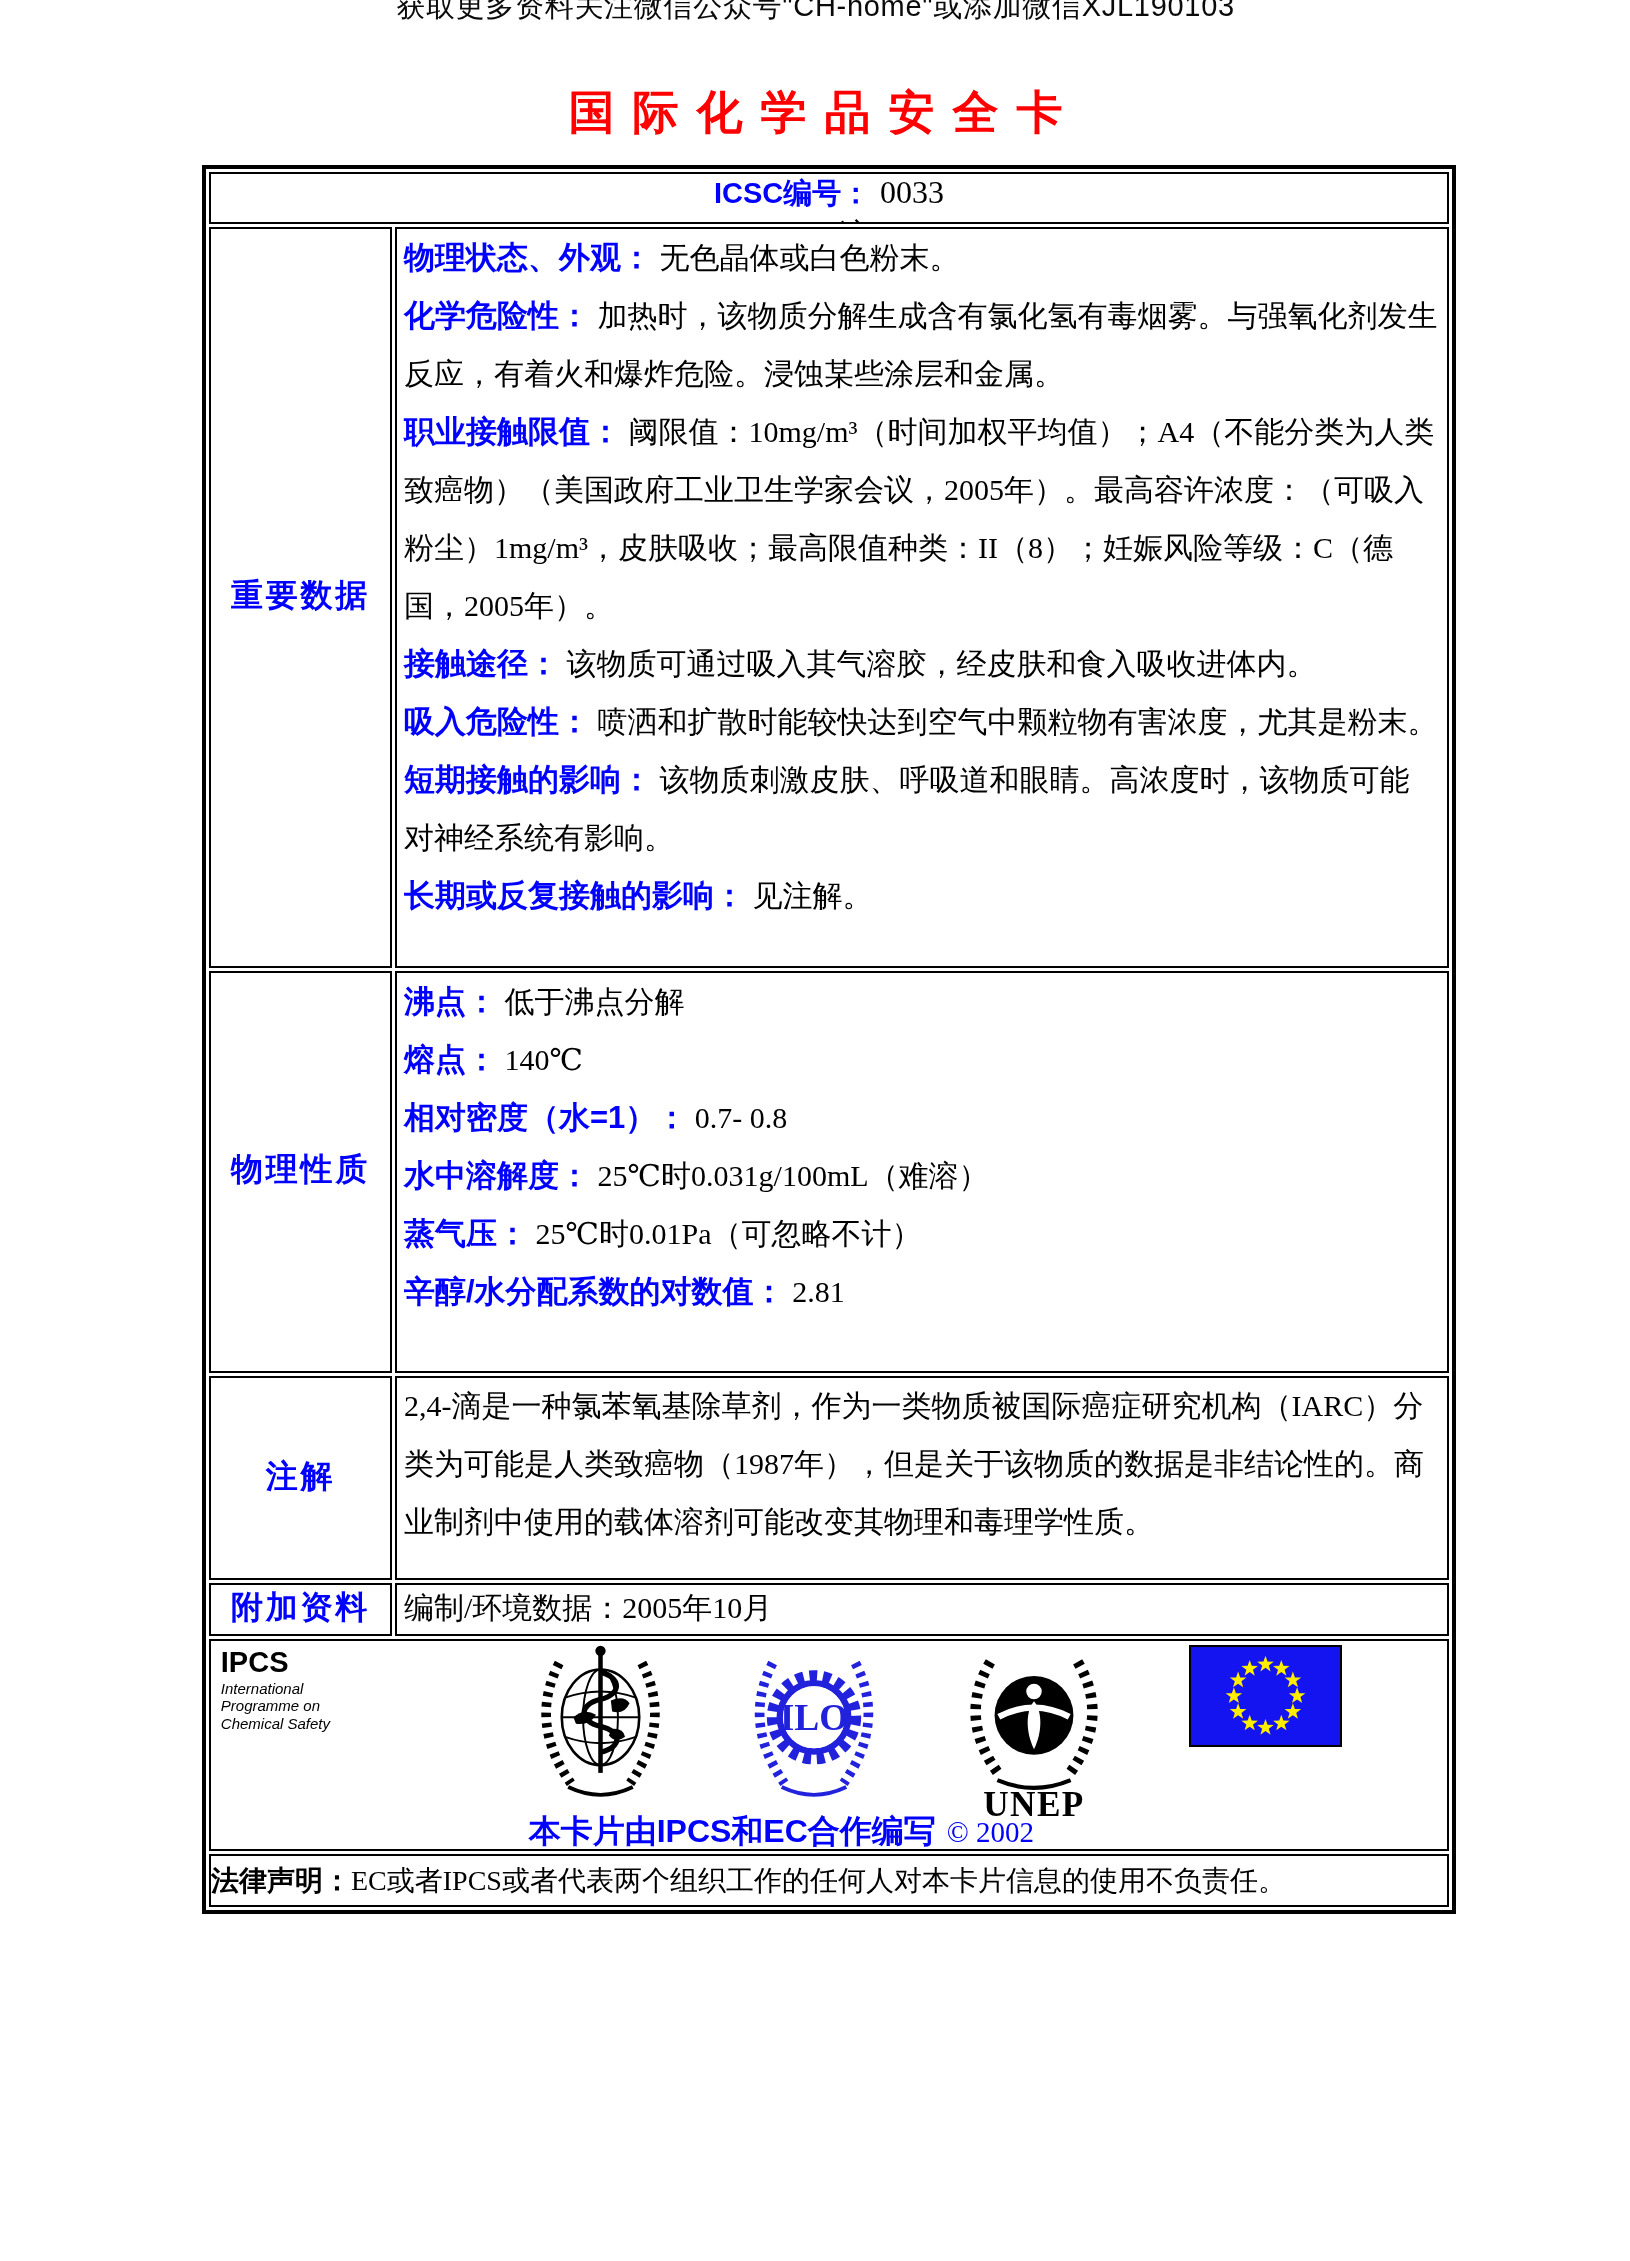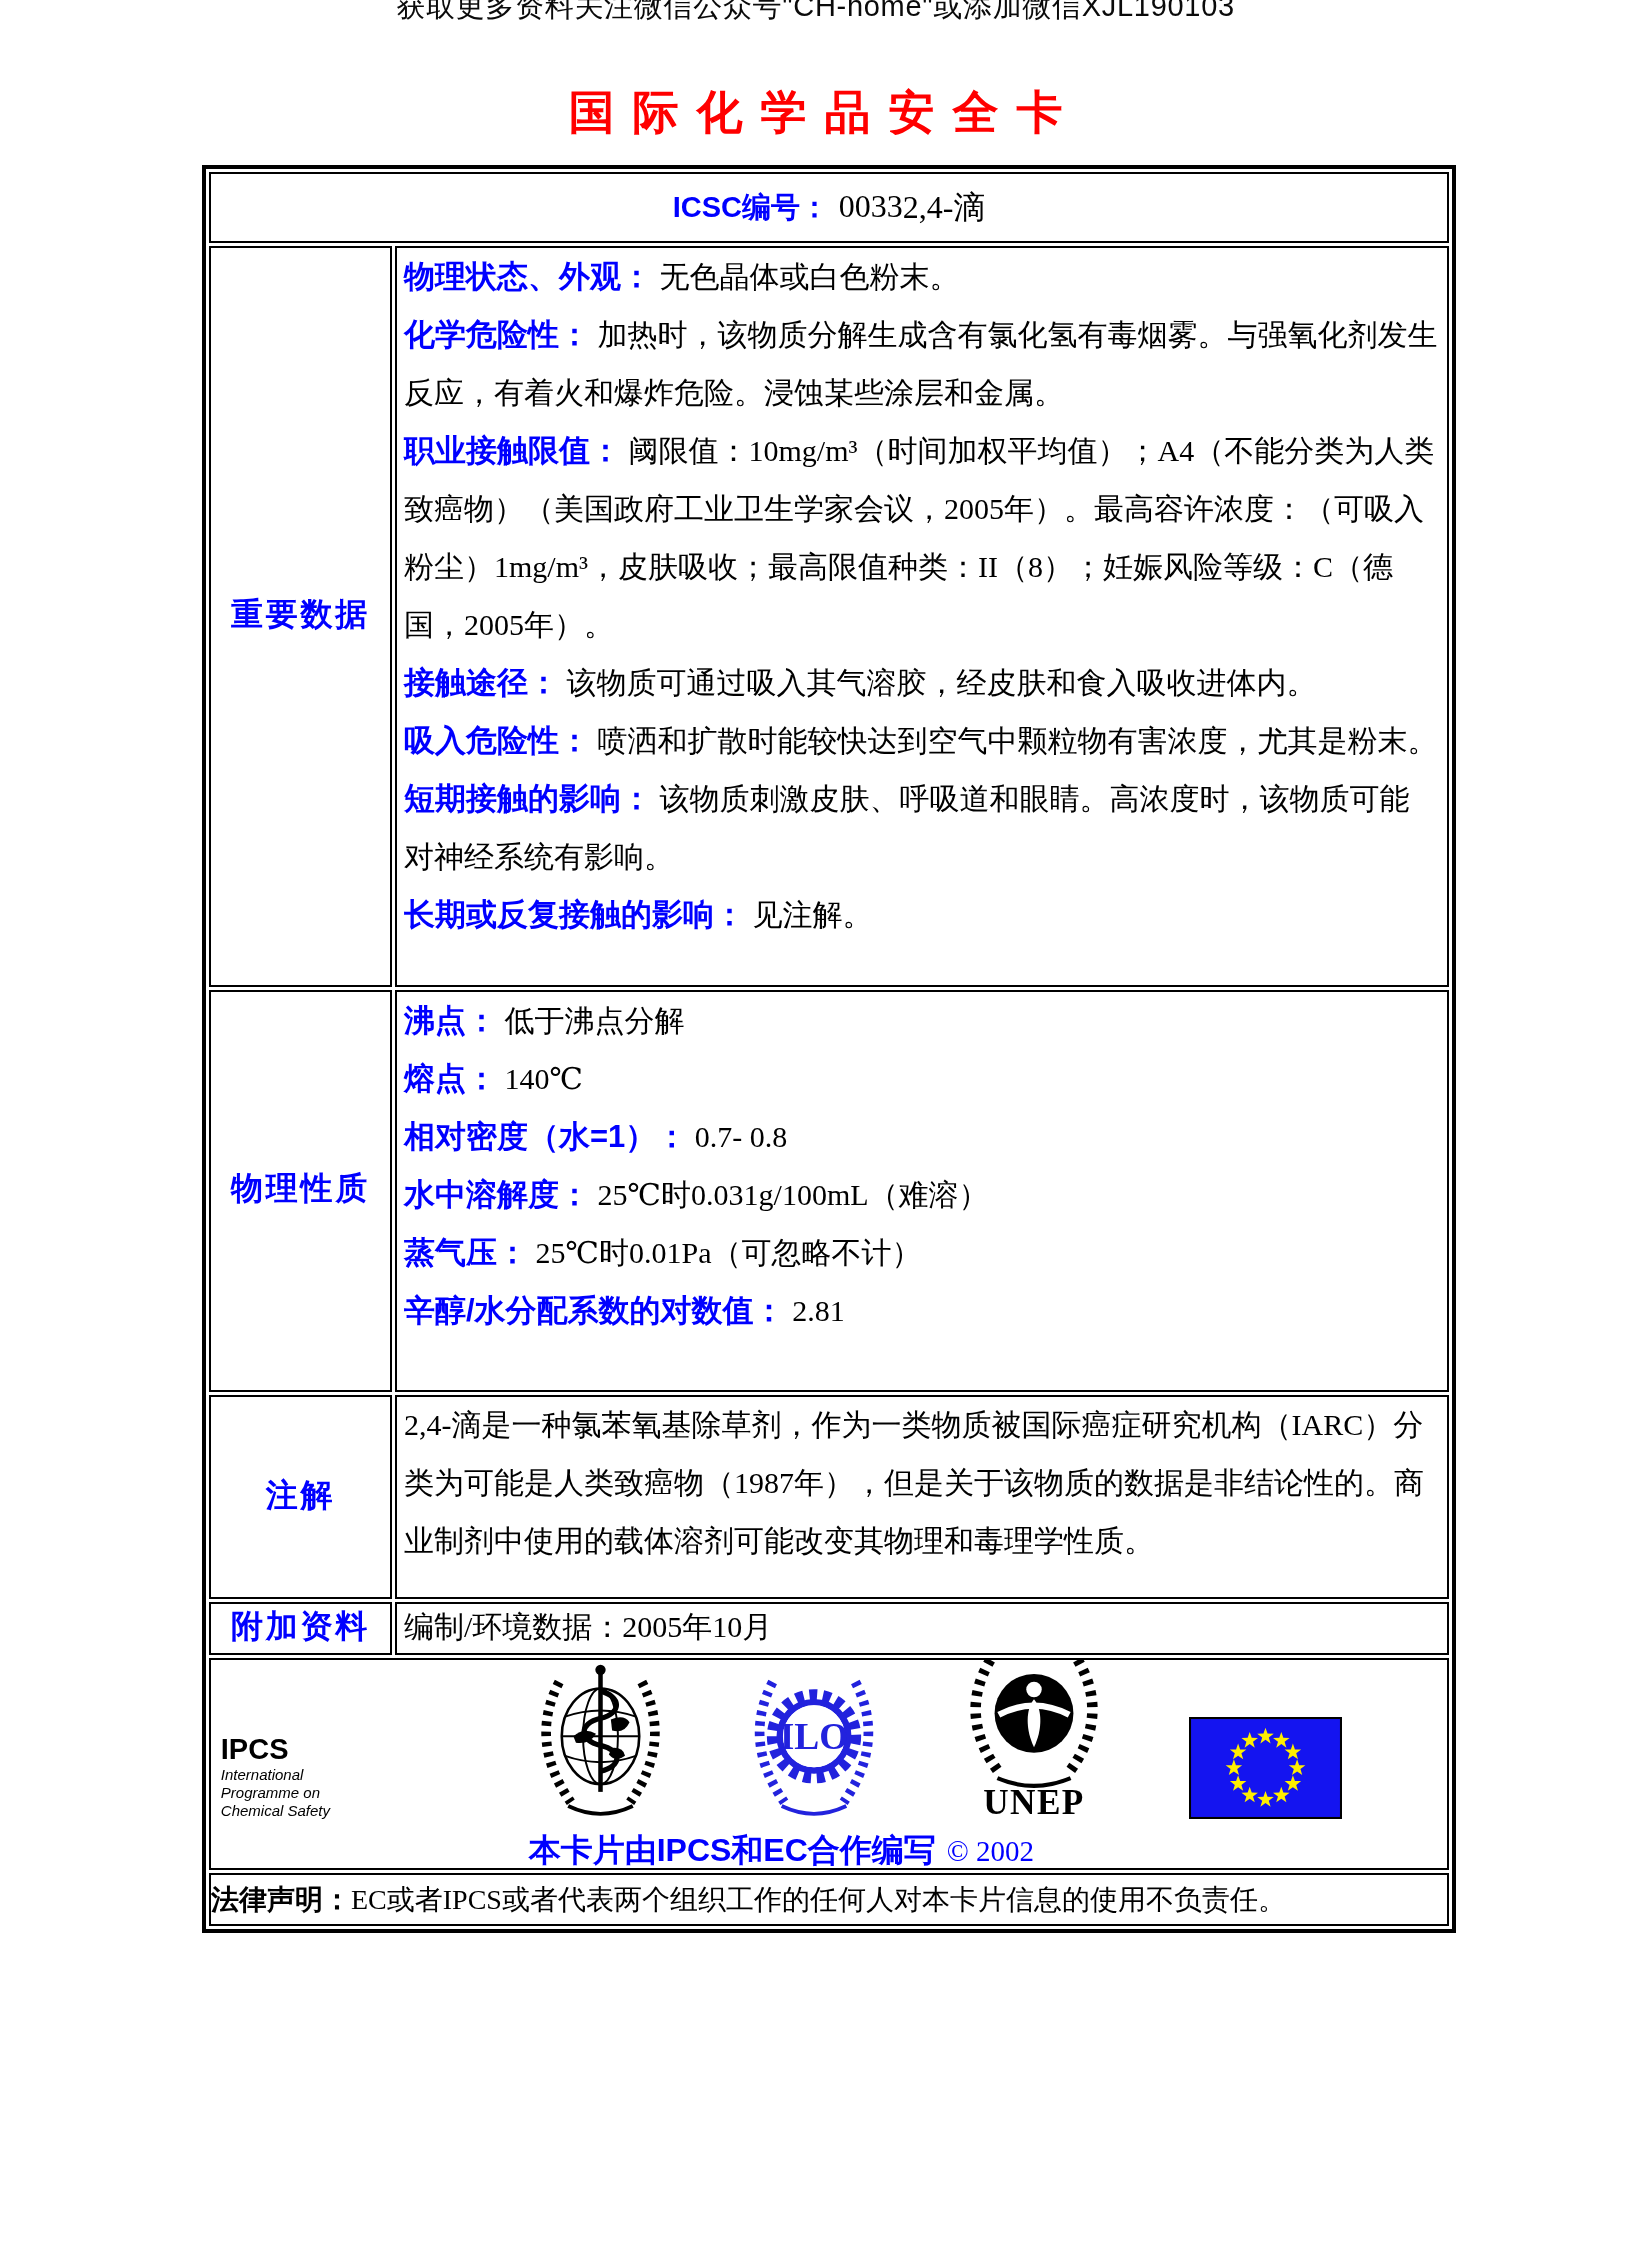--- a/index.html
+++ b/index.html
@@ -15,36 +15,36 @@
   .page{position:relative;width:1631px;height:2261px;background:#ffffff;overflow:hidden;
         font-family:var(--serif);color:#000;}
   .watermark{position:absolute;top:-12.6px;left:0;width:100%;text-align:center;
         font-family:var(--sans);font-size:29px;font-weight:500;color:#0a0a0a;letter-spacing:0.7px;white-space:nowrap;}
   .title{margin:0;padding-top:82px;text-align:center;font-family:var(--sans);
         font-weight:bold;font-size:46px;color:var(--red);letter-spacing:18px;text-indent:18px;}
   table.card{margin:21px 0 0 202px;width:1254px;table-layout:fixed;
         border:4.2px solid #000;border-spacing:3.5px;border-collapse:separate;background:#fff;}
   table.card td{border:2.1px solid #000;padding:0;vertical-align:top;background:#fff;}
   .box{overflow:hidden;}
-  .hdr-box{height:67px;display:flex;align-items:center;justify-content:center;padding:0 8.4px;}
+  .hdr-box{height:48px;display:flex;align-items:center;justify-content:flex-start;padding:0 8.4px;flex-direction:column;}
   .blab{font-family:var(--sans);font-weight:bold;font-size:29px;color:var(--blue);}
   .bval{font-family:var(--serif);font-size:32px;color:#000;margin-left:9.8px;}
   .chem{font-family:var(--serif);font-size:32px;color:#000;}
   td.lab .box{display:flex;align-items:center;justify-content:center;}
   .lab-text{font-family:var(--sans);font-weight:bold;font-size:32px;color:var(--blue);letter-spacing:2.8px;}
   .content{padding:2.8px 8.4px 0 7px;}
   .content p.item{margin:0;line-height:51px;}
   .ilabel{font-family:Liberation Sans, sans-serif;font-weight:bold;font-size:31px;color:var(--blue);}
   .itext{font-family:var(--serif);font-size:30px;color:#000;}
   .h-imp{height:734px;} .h-phy{height:395px;} .h-env{height:98px;}
   .h-note{height:198px;} .h-add{height:46px;} .h-foot{height:204px;} .h-legal{height:49px;}
   .vcenter{display:flex;align-items:center;}
   
   .foot-box{padding:4.2px 105px 0 9.8px;}
-  .logo-row{display:flex;align-items:flex-end;justify-content:space-between;height:155px;}
+  .logo-row{display:flex;align-items:flex-start;justify-content:space-between;height:155px;}
   .ipcs-block{width:230px;font-family:var(--sans);line-height:1.18;}
   .ipcs-abbr{font-weight:bold;font-size:29px;}
   .ipcs-line{font-size:15px;font-style:italic;}
   .credit-row{text-align:center;margin-top:9.8px;}
   .credit{font-family:var(--sans);font-weight:bold;font-size:32px;color:var(--blue);}
   .credit-year{font-family:var(--serif);font-size:29px;color:var(--blue);margin-left:11px;}
   .legal-box{padding:0 0;}
   .llabel{font-family:var(--sans);font-weight:bold;font-size:28px;color:#000;}
   .ltext{font-family:var(--serif);font-size:28px;color:#000;}
   svg text{font-family:var(--serif);}

